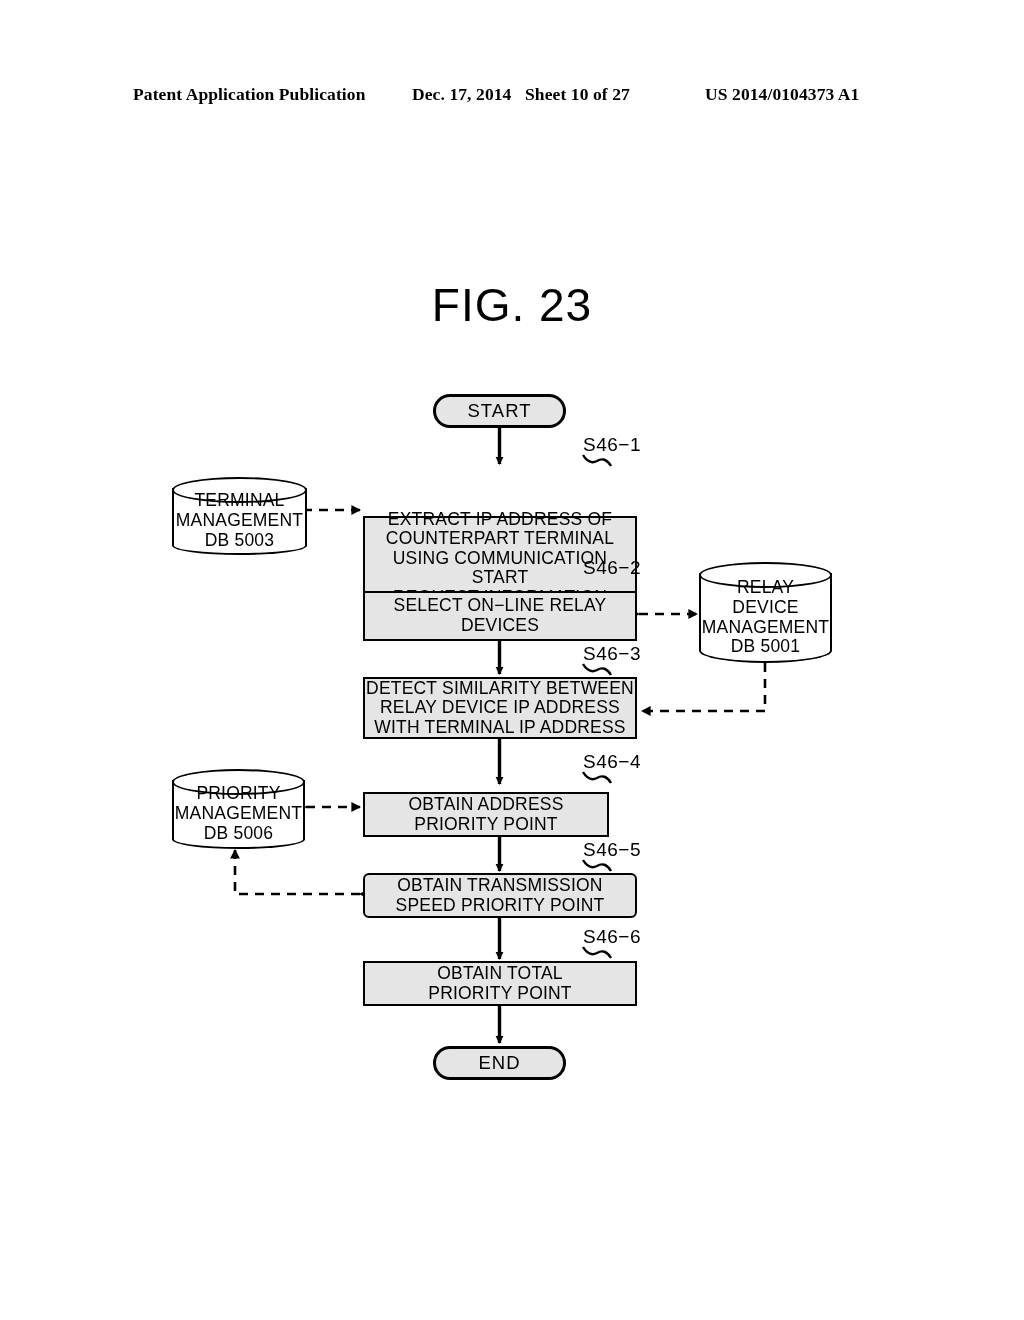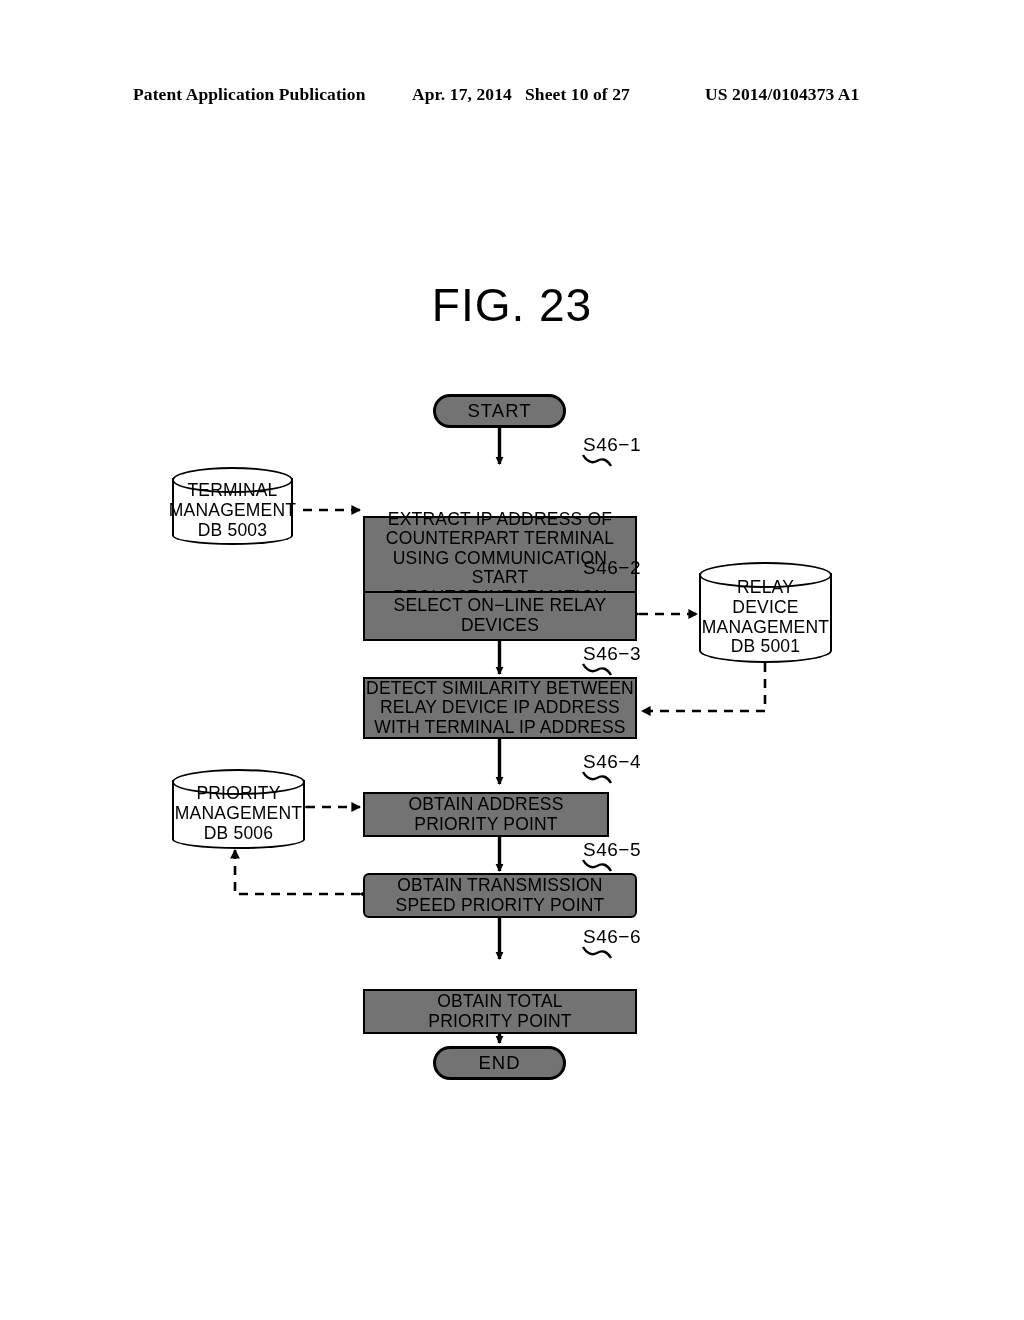--- a/index.html
+++ b/index.html
@@ -68,21 +68,21 @@
     left: 0;
     top: 0;
     width: 1024px;
     height: 1320px;
   }
 
   .node {
     position: absolute;
     box-sizing: border-box;
     border: 2.5px solid #000;
-    background: #737373;
+    background: #e5e5e5;
     display: flex;
     align-items: center;
     justify-content: center;
     text-align: center;
     line-height: 1.12;
     font-size: 17.5px;
     letter-spacing: 0.2px;
     white-space: pre-line;
     font-family: "Liberation Sans", sans-serif;
   }
@@ -155,21 +155,21 @@
     width: 1024px;
     height: 1320px;
     pointer-events: none;
   }
 </style>
 </head>
 <body>
 
 <div id="patent-header">
   <span class="hdr-pub">Patent Application Publication</span>
-  <span class="hdr-date">Apr. 17, 2014</span>
+  <span class="hdr-date">Dec. 17, 2014</span>
   <span class="hdr-sheet">Sheet 10 of 27</span>
   <span class="hdr-number">US 2014/0104373 A1</span>
 </div>
 
 <div id="fig-title">FIG. 23</div>
 
 <div id="flowchart">
 
   <svg class="overlay" viewBox="0 0 1024 1320">
     <defs>
@@ -242,27 +242,27 @@
   <div class="step-label" style="left:583px; top:643px;">S46−3</div>
 
   <div class="node" style="left:363px; top:792px; width:246px; height:45px;text-align:center;">OBTAIN ADDRESS
 PRIORITY POINT</div>
   <div class="step-label" style="left:583px; top:751px;">S46−4</div>
 
   <div class="node" style="left:363px; top:873px; width:274px; height:45px;border-radius:6px;">OBTAIN TRANSMISSION
 SPEED PRIORITY POINT</div>
   <div class="step-label" style="left:583px; top:839px;">S46−5</div>
 
-  <div class="node" style="left:363px; top:961px; width:274px; height:45px;margin-top:28px;">OBTAIN TOTAL
+  <div class="node" style="left:363px; top:961px; width:274px; height:45px;">OBTAIN TOTAL
 PRIORITY POINT</div>
   <div class="step-label" style="left:583px; top:926px;">S46−6</div>
 
   <div class="node terminator" style="left:433px; top:1046px; width:133px; height:34px;">END</div>
 
-  <div class="db" style="left:172px; top:467px; width:121px; height:78px;">
+  <div class="db" style="left:172px; top:477px; width:135px; height:78px;">
     <div class="db-body"></div>
     <div class="db-top"></div>
     <div class="db-label">TERMINAL
 MANAGEMENT
 DB 5003</div>
   </div>
 
   <div class="db" style="left:699px; top:562px; width:133px; height:101px;">
     <div class="db-body"></div>
     <div class="db-top"></div>

